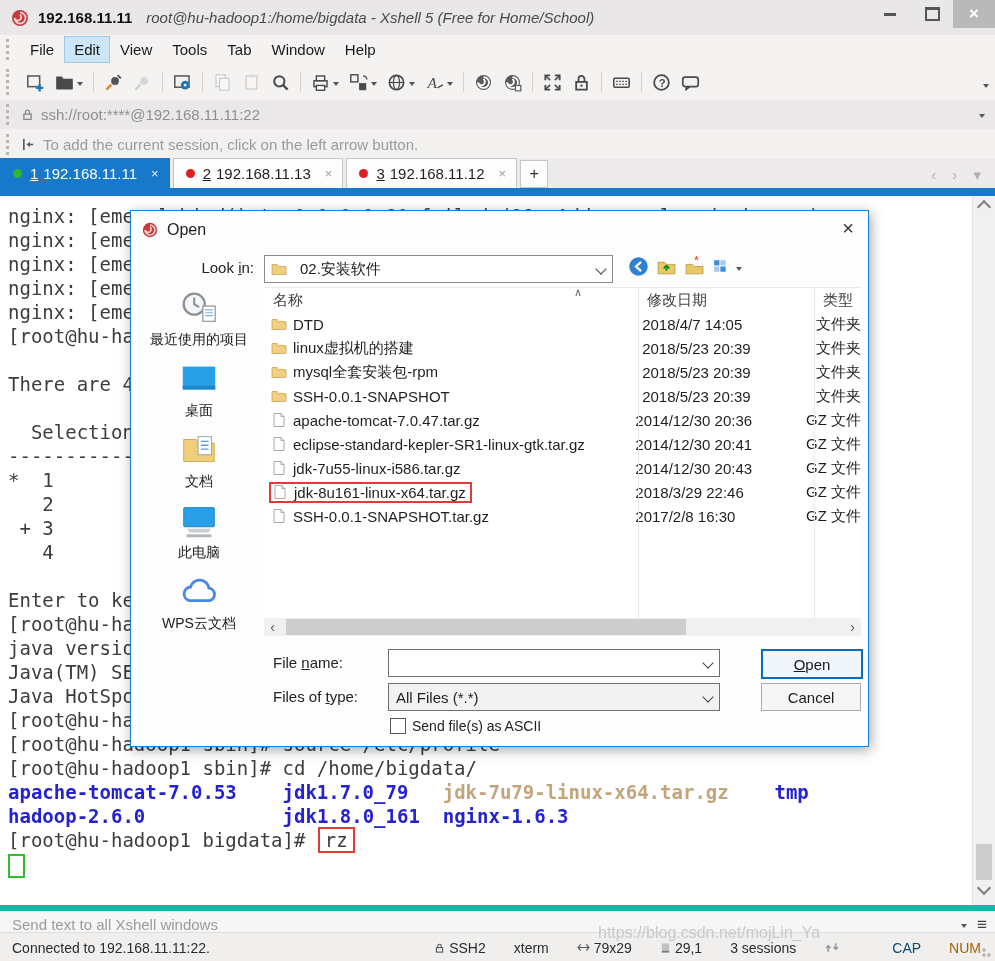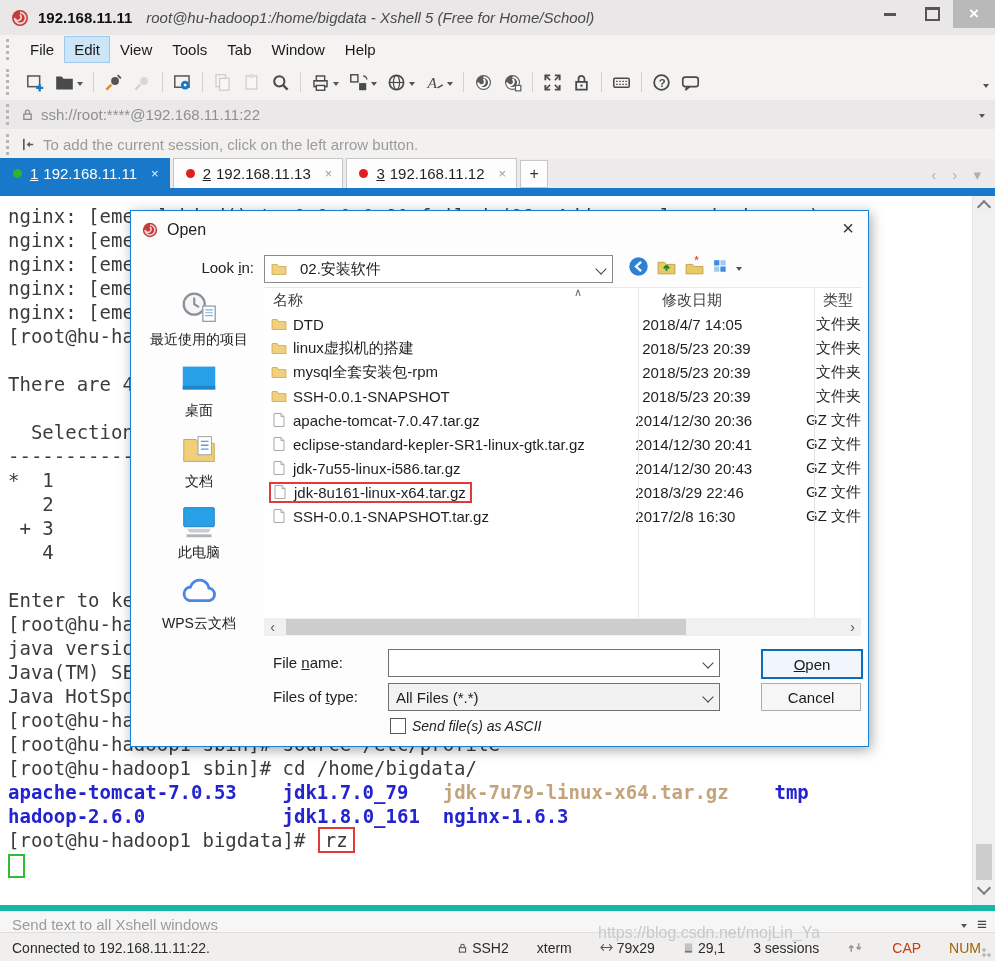--- a/index.html
+++ b/index.html
@@ -82,53 +82,53 @@
   .navbtns svg{width:21px;height:21px;}
   .places{position:absolute;left:6px;top:76px;width:124px;bottom:100px;display:flex;flex-direction:column;}
   .place{height:71px;display:flex;flex-direction:column;align-items:center;justify-content:flex-start;}
   .place svg{width:42px;height:42px;}
   .place-label{font-size:14px;color:#222;margin-top:2px;white-space:nowrap;}
   .flist{position:absolute;left:133px;top:76px;width:597px;height:331px;background:#fff;border-top:1px solid #e8e8e8;overflow:hidden;}
   .colsep{position:absolute;top:0;bottom:0;width:1px;background:#e6e6e6;}
   .sortmark{position:absolute;left:310px;top:-2px;color:#666;font-size:11px;}
   .fhead{display:flex;height:24px;align-items:center;color:#3f3f3f;}
   .fh-name{width:374px;padding-left:9px;box-sizing:border-box;}
-  .fh-date{width:176px;padding-left:24px;box-sizing:border-box;}
+  .fh-date{width:176px;padding-left:9px;box-sizing:border-box;}
   .fh-type{padding-left:9px;}
   .frow{display:flex;height:24px;align-items:center;color:#1f1f1f;}
   .fname-wrap{width:374px;display:flex;align-items:center;box-sizing:border-box;padding-left:5px;}
   .fname-inner{display:flex;align-items:center;padding:1px 5px 1px 2px;}
   .fname-inner.red{border:2px solid #e03a3a;padding:0 4px 0 1px;}
   .ficon{margin-right:6px;}
   .ficon svg{width:16px;height:16px;}
   .fdate{width:176px;padding-left:9px;box-sizing:border-box;white-space:nowrap;}
   .ftype{padding-left:9px;white-space:nowrap;}
   .hscroll{position:absolute;left:133px;top:407px;width:597px;height:18px;background:#f0f0f0;display:flex;align-items:center;}
   .hs-arrow{width:17px;text-align:center;color:#555;font-size:14px;line-height:18px;}
   .hs-right{position:absolute;right:0;}
   .hthumb{position:absolute;left:22px;top:1px;width:400px;height:16px;background:#cdcdcd;}
   .dlg-row{position:absolute;left:0;right:0;height:28px;}
   .dlg-combo{position:absolute;left:257px;top:0;width:330px;height:26px;border:1px solid #707070;background:#fff;
              display:flex;align-items:center;}
   .dlg-combo.gray{background:#f2f2f2;}
   .dlg-btn{position:absolute;left:630px;top:0;width:98px;height:26px;display:flex;align-items:center;
            justify-content:center;background:#f6f6f6;border:1px solid #acacac;color:#1a1a1a;}
   .dlg-btn.default{border:2px solid #0a6ebd;background:#f0f6fc;}
-  .chkrow{position:absolute;left:259px;top:507px;display:flex;align-items:center;font-style:italic;}
+  .chkrow{position:absolute;left:259px;top:507px;display:flex;align-items:center;}
   .chkbox{width:14px;height:14px;border:1px solid #555;background:#fff;margin-right:6px;}
   u{text-decoration:underline;}
   
   .sendbar{top:905px;height:27px;background:#f7f6f6;border-top:6px solid #14b8a6;display:flex;align-items:center;}
   .send-text{font-size:15px;color:#9b9b9b;margin-left:12px;}
   .send-right{position:absolute;right:8px;display:flex;align-items:center;gap:10px;color:#3f3f3f;font-size:15px;}
   .statusbar{top:932px;height:29px;background:#f0efee;display:flex;align-items:center;font-size:14px;color:#2b2b2b;border-top:1px solid #e0dedd;}
   .sb-left{margin-left:12px;}
   .sb-right{position:absolute;right:14px;display:flex;align-items:center;gap:28px;}
   .sb-item{display:flex;align-items:center;gap:4px;}
-  .sb-cap{color:#c2410c;}
+  .sb-cap{color:#0c4a6e;margin-left:23px;}
   .sb-num{color:#a16207;}
   .watermark{position:absolute;left:598px;top:924px;width:395px;font-size:16px;color:#c9c9c9;z-index:40;
              white-space:nowrap;overflow:hidden;pointer-events:none;}
   .resize-grip{position:absolute;right:2px;bottom:2px;width:12px;height:12px;z-index:41;
       background:radial-gradient(circle at 3px 3px,#bbb 1.5px,transparent 2px),
                  radial-gradient(circle at 8px 8px,#bbb 1.5px,transparent 2px),
                  radial-gradient(circle at 3px 8px,#bbb 1.5px,transparent 2px);}
 </style>
 </head>
 <body>

